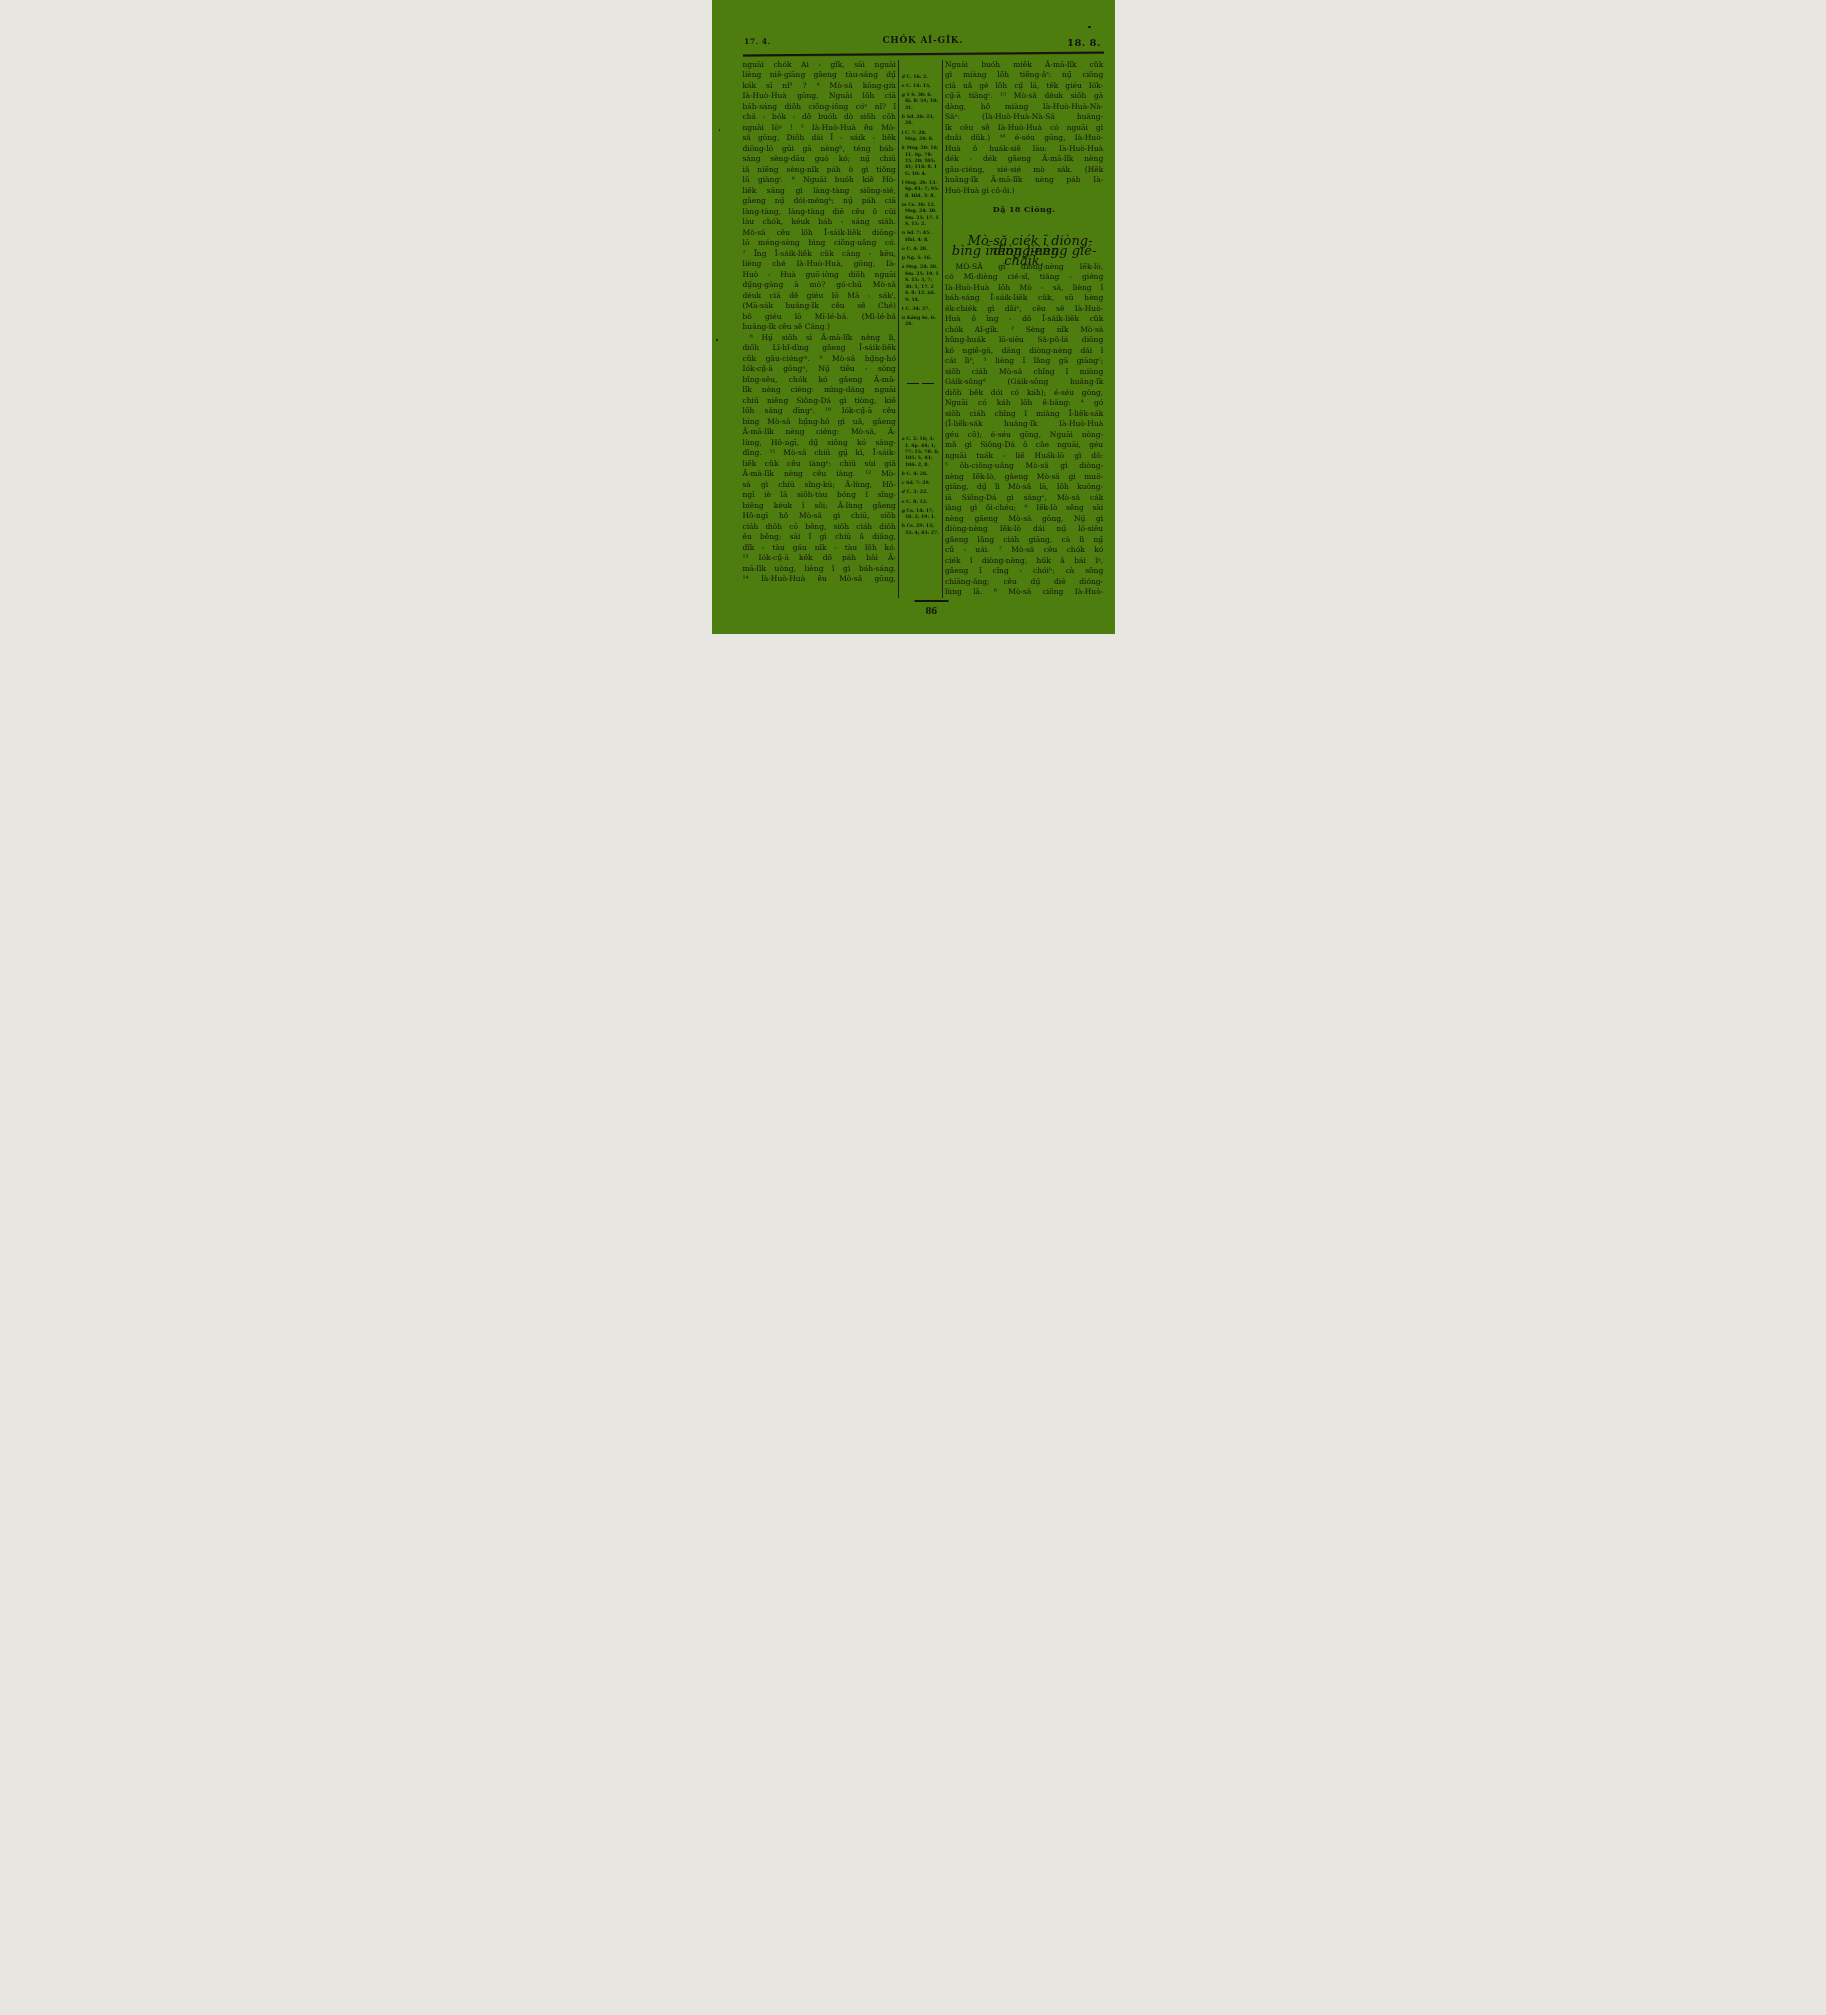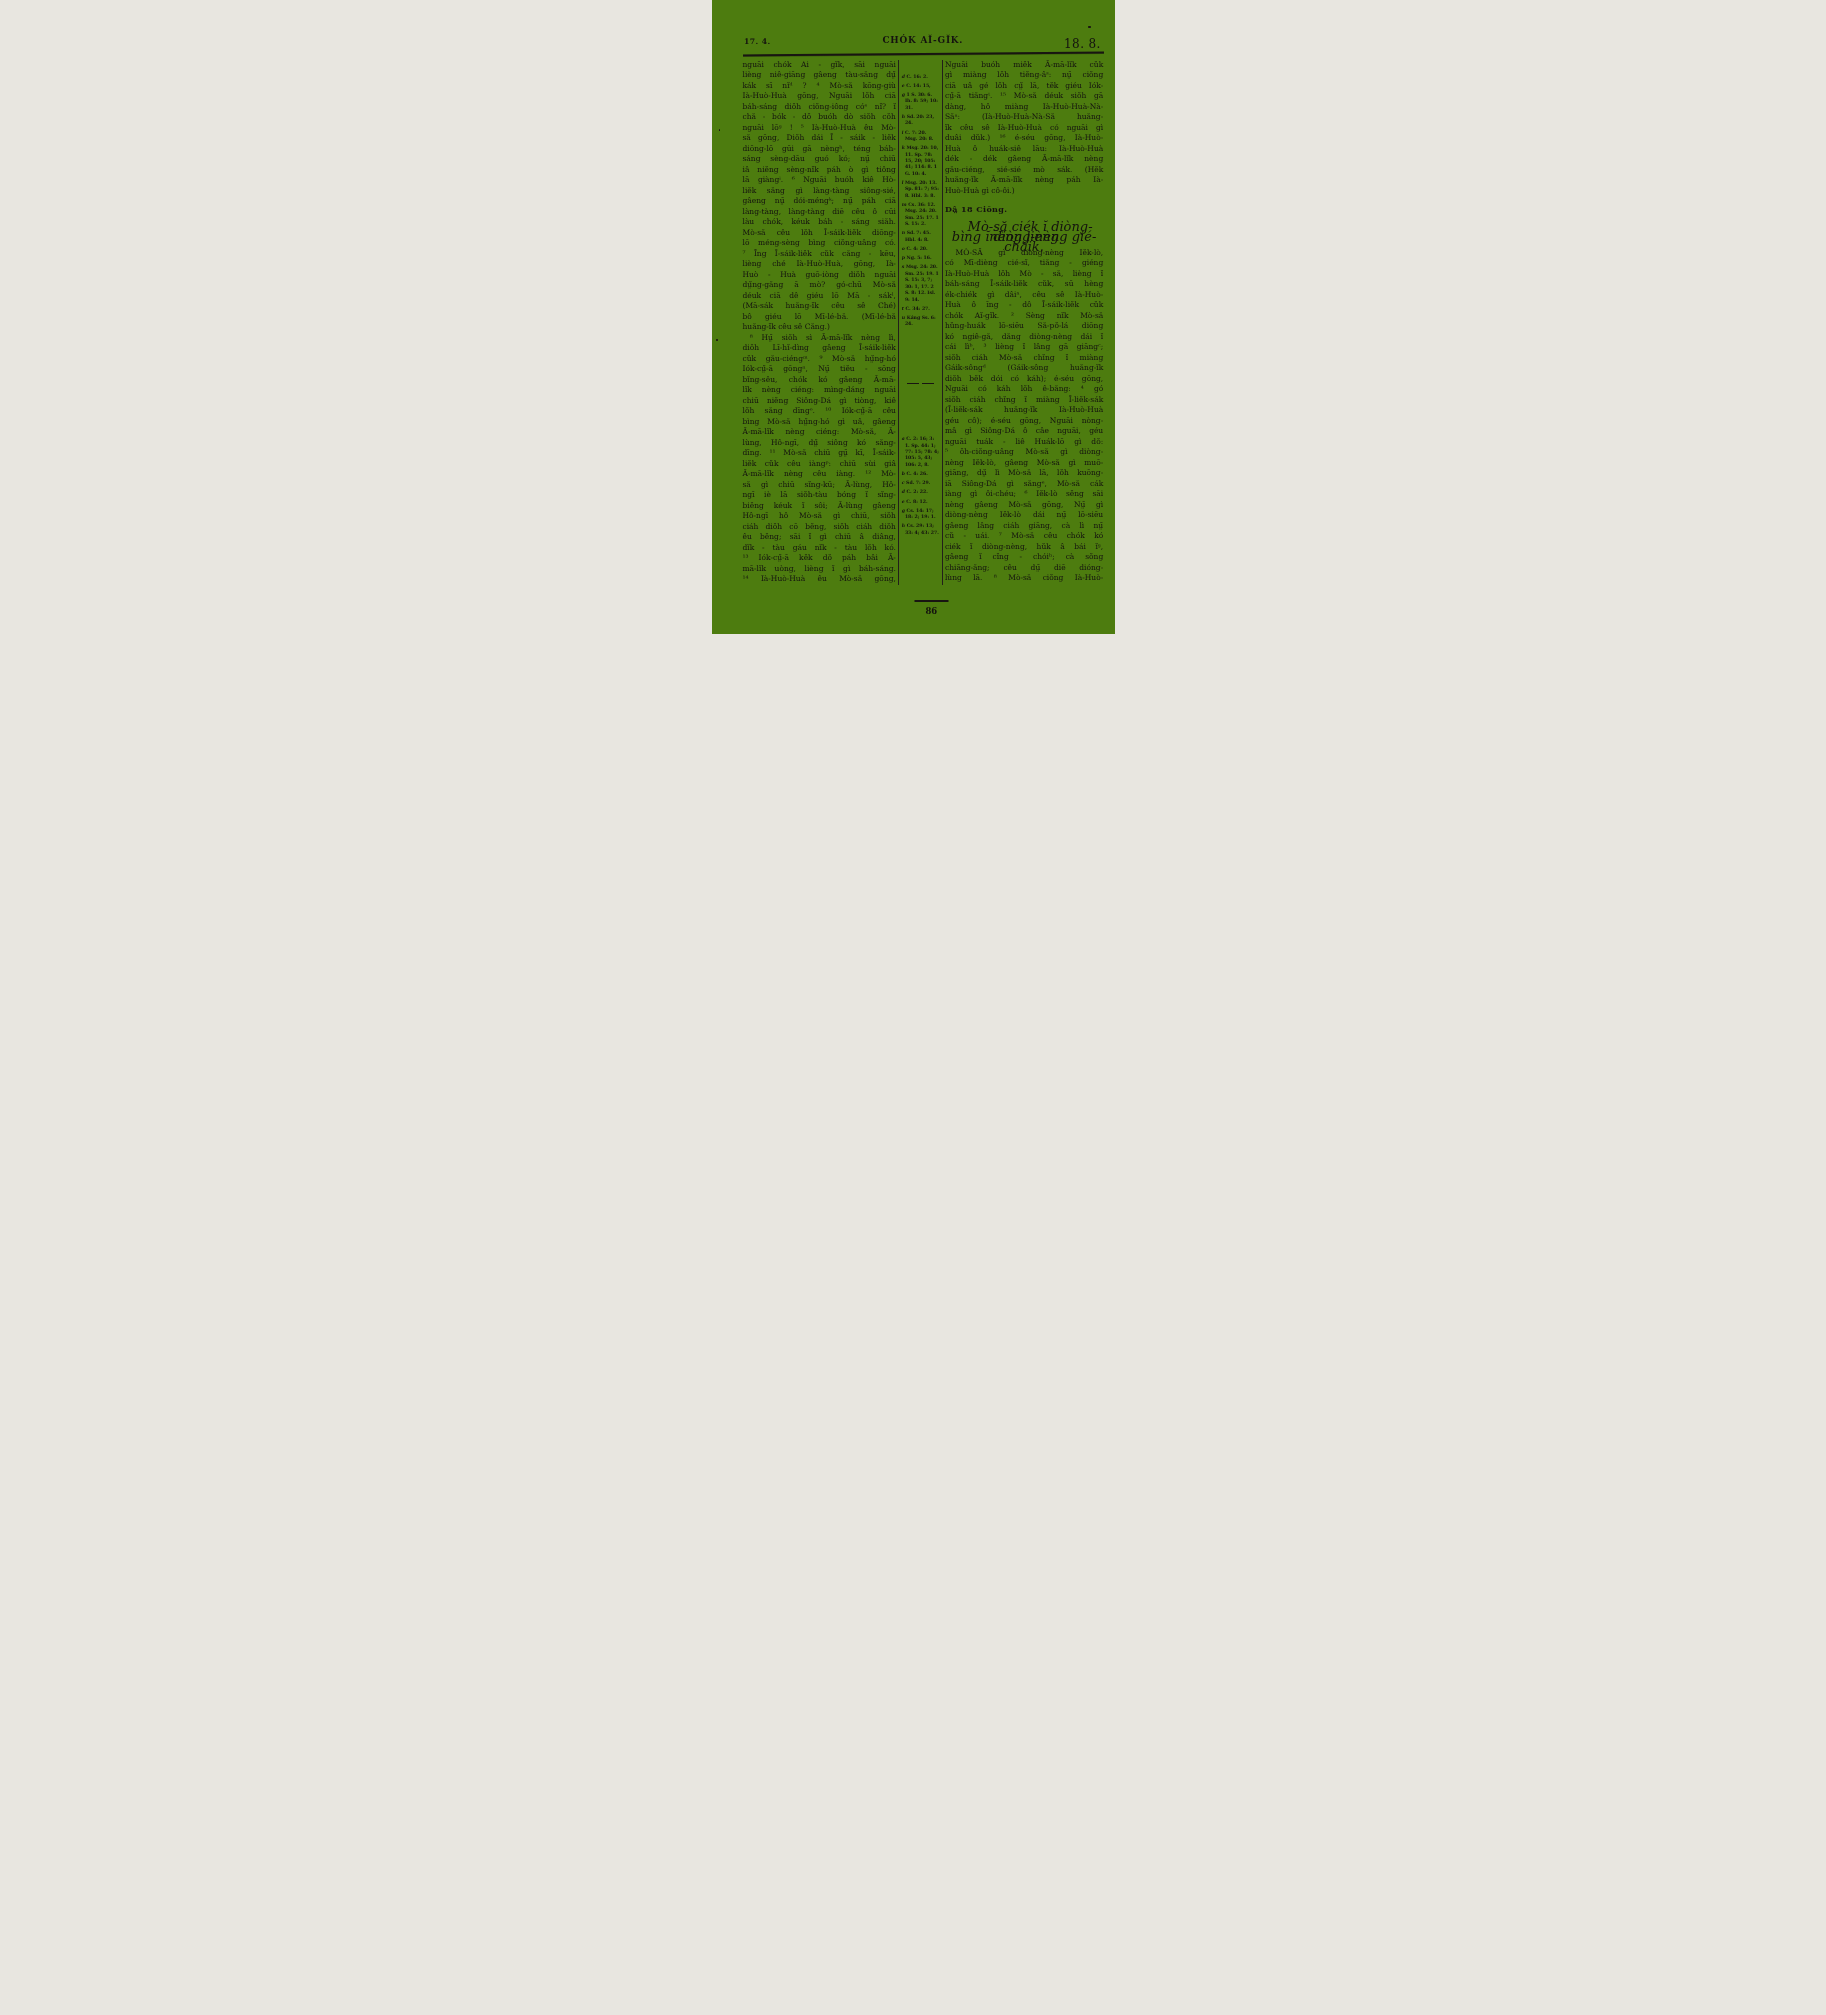--- a/index.html
+++ b/index.html
@@ -7,21 +7,21 @@
     width:403px;height:634px;margin:0 auto;position:relative;
     background:#4d7c0f;color:#14120f;box-sizing:border-box;
     padding:35px 11.3px 0 31px;
     font-family:"DejaVu Serif","DejaVu Sans",serif;
     overflow:hidden;
   }
   
   .hdr{position:relative;height:13.7px;}
   .hdr-left{position:absolute;left:1.6px;top:1.6px;font-size:7.7px;font-weight:bold;letter-spacing:0.4px;}
   .hdr-title{position:absolute;left:0;right:0;top:0;text-align:center;font-size:8.9px;font-weight:bold;letter-spacing:0.8px;}
-  .hdr-right{position:absolute;right:2.4px;top:1.6px;font-size:12px;font-weight:normal;letter-spacing:0.4px;}
+  .hdr-right{position:absolute;right:2.4px;top:1.6px;font-size:10px;font-weight:bold;letter-spacing:0.4px;}
   .hdr-rule{height:1.6px;background:#181511;margin:4px 0 0 0;transform:rotate(-0.45deg);box-shadow:0 0.4px 0 rgba(20,18,15,.35);}
   
   .cols{display:flex;margin-top:5.6px;align-items:stretch;}
   .col-left{width:158px;}
   .col-right{width:163px;}
   .col-center{
     width:39px;box-sizing:content-box;
     border-left:0.8px solid #221f1a;border-right:0.8px solid #221f1a;
     margin:0 2px;padding:13.7px 2.4px 0 2.8px;
     display:flex;flex-direction:column;align-items:stretch;
@@ -36,21 +36,21 @@
   .indent .line:first-child{text-indent:7.3px;}
   .indent-big .line:first-child{text-indent:10.5px;}
   
   .ref{margin:0 0 2.8px 0;padding-left:3.2px;text-indent:-3.2px;
        font-size:4.6px;line-height:6.4px;font-weight:bold;text-align:left;}
   .ref-marker{font-style:italic;font-weight:bold;margin-right:1.6px;}
   .ref-sep{margin:52px auto 0;display:flex;gap:3.2px;}
   .ref-sep b{display:block;width:12px;height:1.6px;background:#181511;}
   .refs-bottom{margin-top:52px;}
   
-  .chap-head{font-size:8px;font-weight:bold;margin:8px 0 8px;letter-spacing:0.4px;}
+  .chap-head{text-align:center;font-size:8px;font-weight:bold;margin:8px 0 22px;letter-spacing:0.4px;}
   .chap-sub{margin:0 0 5.6px;}
   .chap-sub .line{font-style:italic;font-size:13px;height:10px;line-height:10px;
                   text-align:center;text-align-last:center;}
   .chap-sub .line:first-child{text-indent:12px;}
   
   .foot{position:absolute;left:27px;right:11.3px;top:600px;text-align:center;}
   .foot-rule{width:34px;height:1.6px;background:#181511;margin:0 auto 4px;transform:translateX(10.5px);}
   .page-num{font-size:8.5px;font-weight:bold;transform:translateX(10.5px);display:inline-block;}
   
   .speck{position:absolute;background:#1a1712;border-radius:0.8px;}

